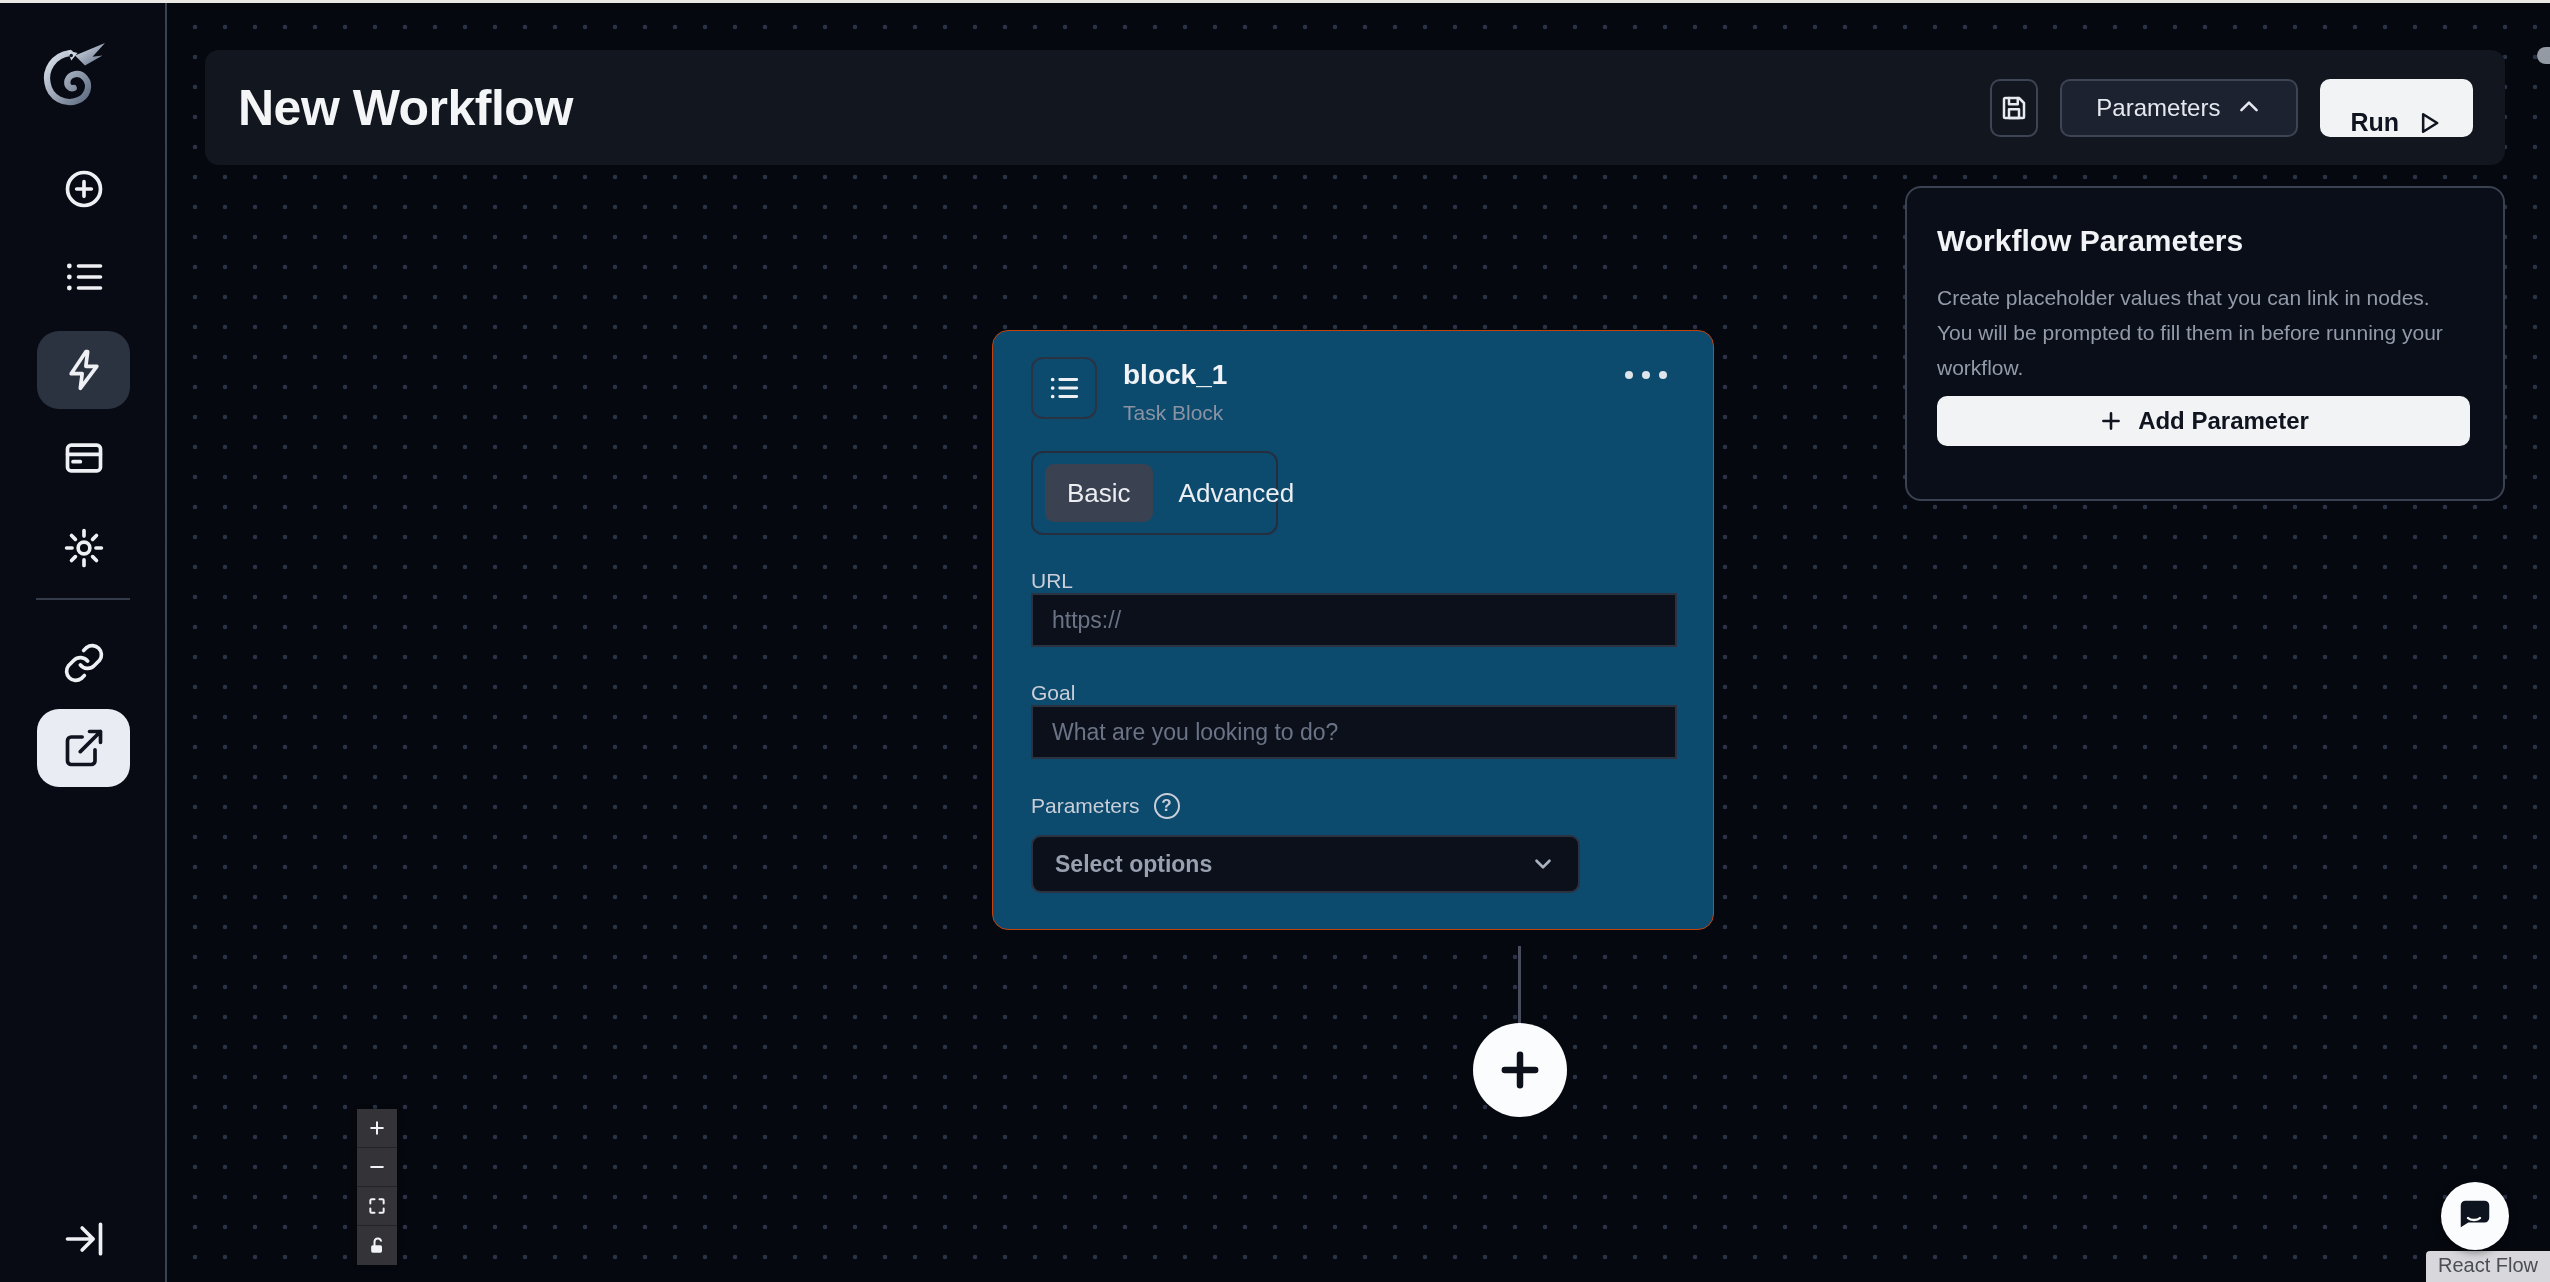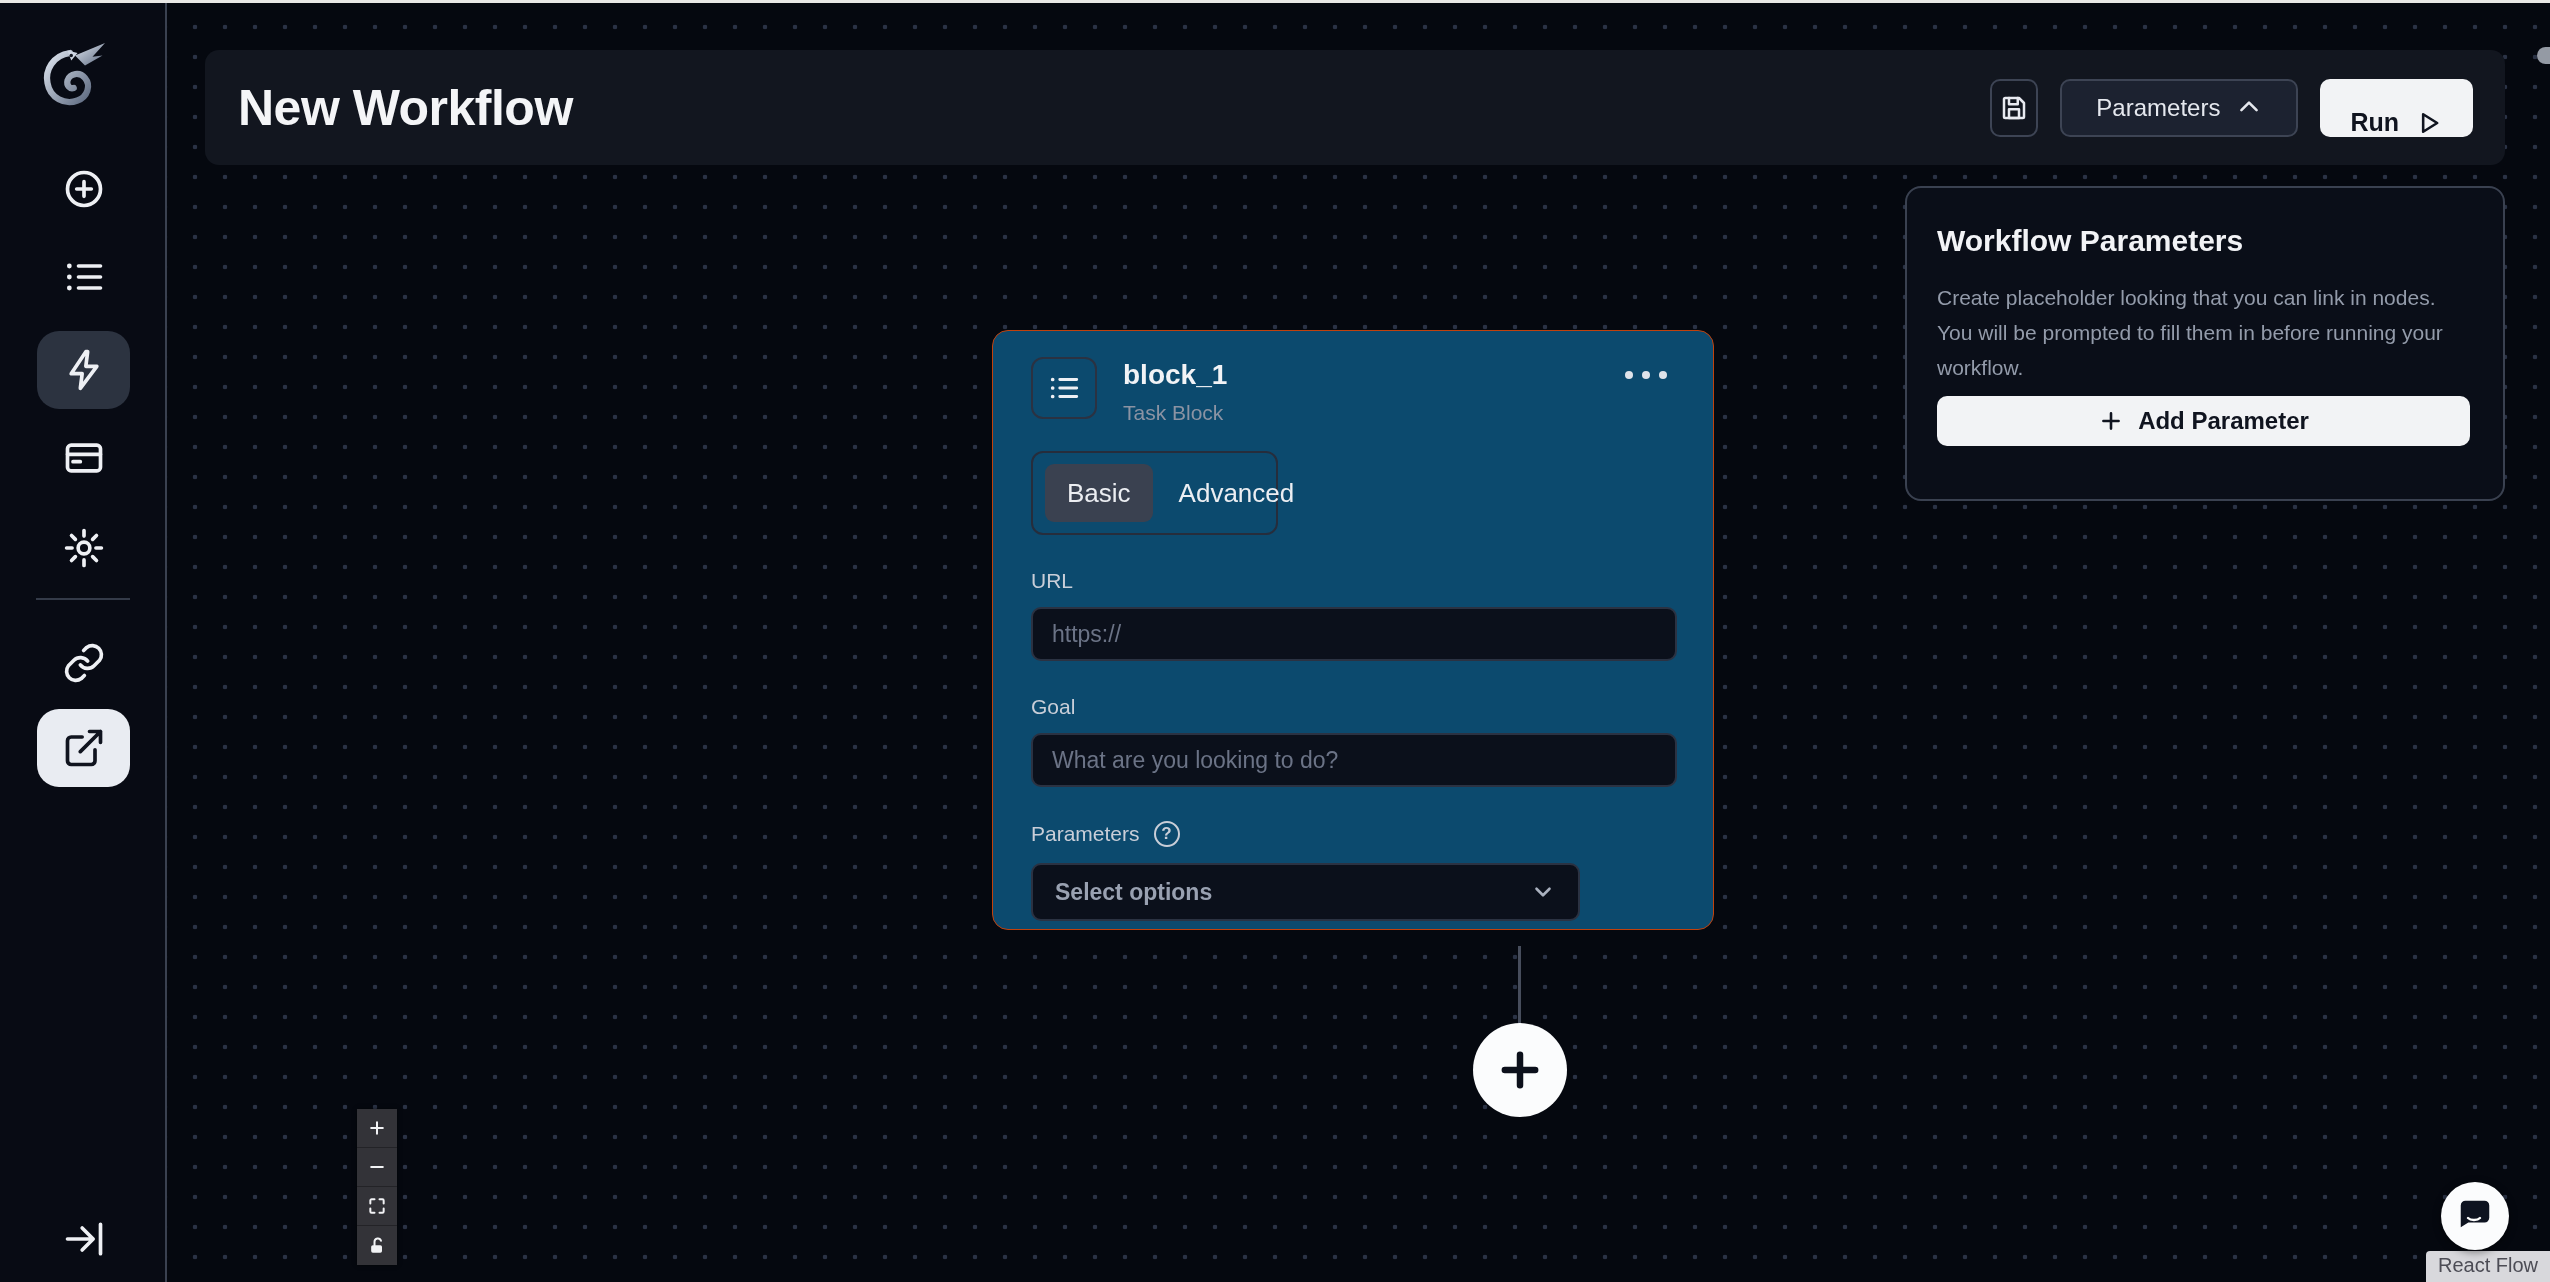--- a/index.html
+++ b/index.html
@@ -104,22 +104,22 @@
 
   .tabs {
     margin-top:26px; width:247px; height:84px; border:2px solid #262d3c; border-radius:12px;
     display:flex; align-items:center; padding:0 12px; gap:4px;
   }
   .tab { font-size:26px; color:#eceef2; padding:0 22px; height:58px; display:flex; align-items:center; border-radius:9px; cursor:pointer; }
   .tab.active { background:#3a4150; font-weight:500; }
 
   .field-label { font-size:21px; font-weight:500; color:#c9ced8; margin-top:34px; display:flex; align-items:center; gap:14px; }
   .text-input {
-    margin-top:14px; width:646px; height:54px; background:#0b101b;
-    border:2px solid #2b3242; border-radius:10px; padding:0 19px;
+    margin-top:0; width:646px; height:54px; background:#0b101b;
+    border:2px solid #2b3242; border-radius:0; padding:0 19px;
     font-family:"Liberation Sans", sans-serif; font-size:23px; color:#dfe3ea; outline:none;
   }
   .text-input::placeholder { color:#6b7386; }
   .help-icon {
     width:26px; height:26px; border:2px solid #c9ced8; border-radius:50%;
     display:inline-flex; align-items:center; justify-content:center;
     font-size:17px; font-weight:700; color:#c9ced8; cursor:pointer;
   }
   .select-box {
     margin-top:16px; width:549px; height:58px; background:#0b101b;
@@ -281,21 +281,21 @@
       <svg viewBox="0 0 24 24">
           <path d="M7 4.5 19 12 7 19.5z"></path>
         </svg>
     </button>
   </div>
 </header>
 
 <section class="params-panel">
   <h2>Workflow Parameters</h2>
   <div class="params-desc">
-    <div>Create placeholder looking that you can link in nodes.</div>
+    <div>Create placeholder values that you can link in nodes.</div>
     <div>You will be prompted to fill them in before running your</div>
     <div>workflow.</div>
   </div>
   <button class="add-param-btn">
     <svg viewBox="0 0 24 24">
         <path d="M12 5v14M5 12h14"></path>
       </svg>
     <span>Add Parameter</span>
   </button>
 </section>

